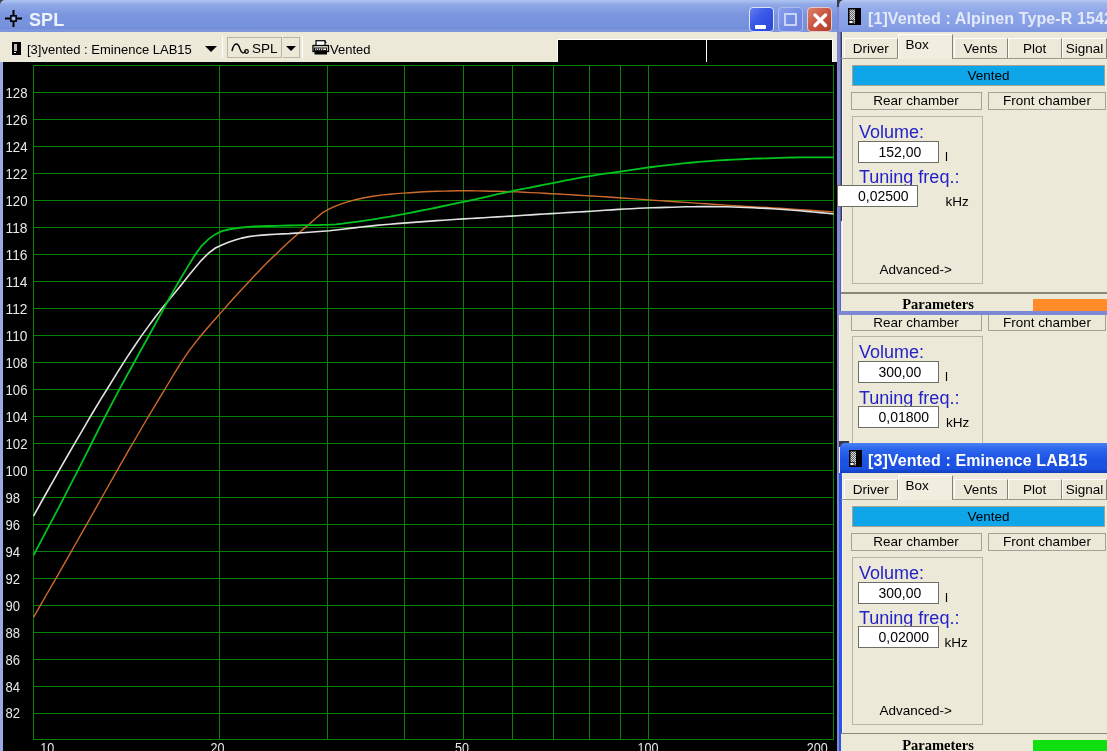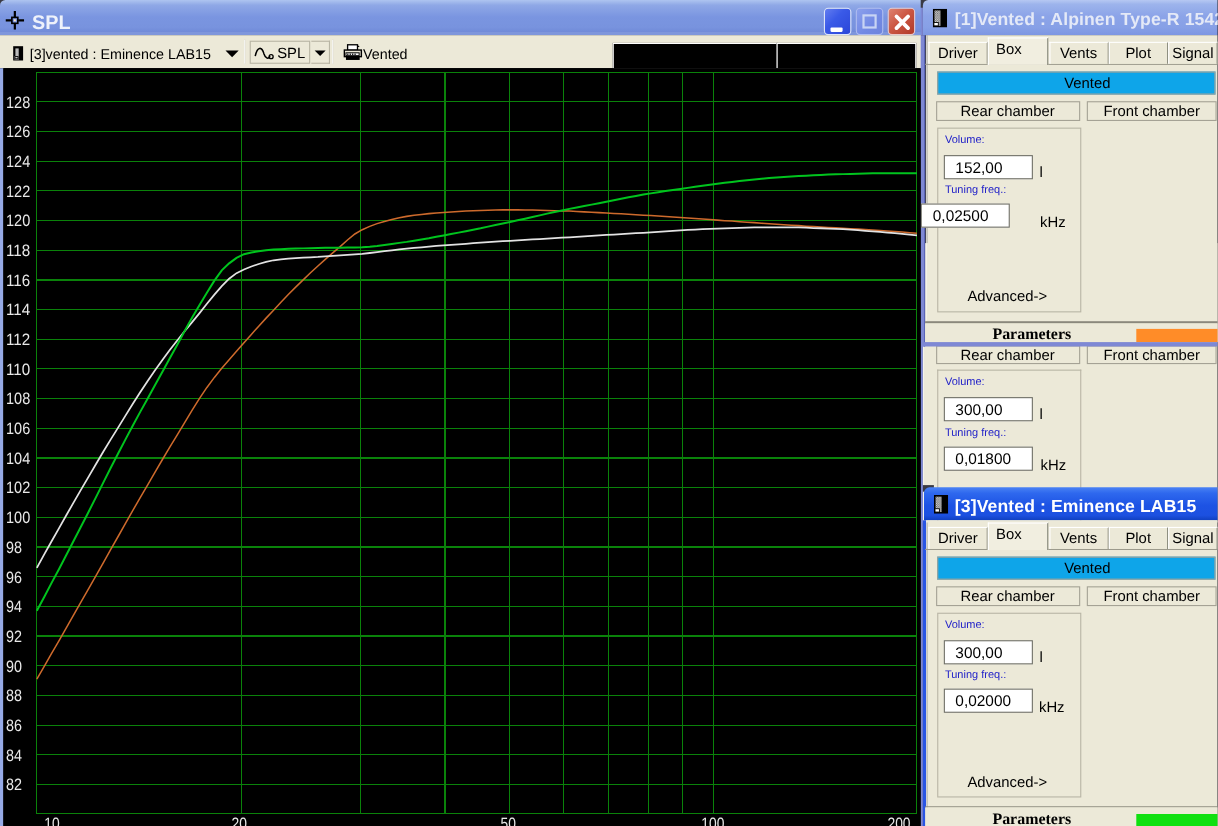--- a/index.html
+++ b/index.html
@@ -4,24 +4,24 @@
 body { width:1107px; height:751px; overflow:hidden; position:relative; background:#3a3a44;
   font-family:"Liberation Sans", sans-serif; }
 .abs { position:absolute; white-space:nowrap; }
 .tab { position:absolute; height:20px; background:#ece9d8; border-left:1px solid #fff;
   border-top:1px solid #fff; border-right:1px solid #848578; font-size:13.5px; color:#000;
   text-align:center; line-height:19px; white-space:nowrap; }
 .tabactive { background:#f1eee0; z-index:3; line-height:19px; text-align:left; padding-left:7px; }
 .combo { background:#0ea5e9; border:1px solid #a5a295; font-size:13.5px; padding-left:21px; line-height:19px; color:#000;text-align:center; }
 .btn { background:#ece9d8; border:1px solid #a5a295; font-size:13.5px; text-align:center; line-height:16px; color:#000; }
 .grp { border:1px solid #b8b5a5; }
-.blue { color:#2222c8; font-size:10px; }
+.blue { color:#2222c8; font-size:18px; }
 .blk { color:#000; font-size:13.5px; }
 .inp { width:81px; height:21.5px; background:#fff; border:1px solid #6e6e64; font-size:14px;
-  color:#000; padding-left:10px; line-height:20px; }
+  color:#000; padding-left:20px; line-height:20px; }
 .param { font-family:"Liberation Serif", serif; font-weight:bold; font-size:14.5px; color:#000; text-align:center; }
 .ttl { font-weight:bold; font-size:16px; letter-spacing:0.1px; }
 </style></head>
 <body>
 
 <div class="abs" style="left:836px;top:221px;width:271px;height:254px;z-index:1;">
   <div class="abs" style="left:0;top:0;width:3.2px;height:254px;background:#7e88d4"></div>
   <div class="abs" style="left:3.2px;top:0;width:0.8px;height:254px;background:#f6f4ec"></div>
   <div class="abs" style="left:4px;top:0;width:267px;height:254px;background:#ece9d8"></div>
 </div>

